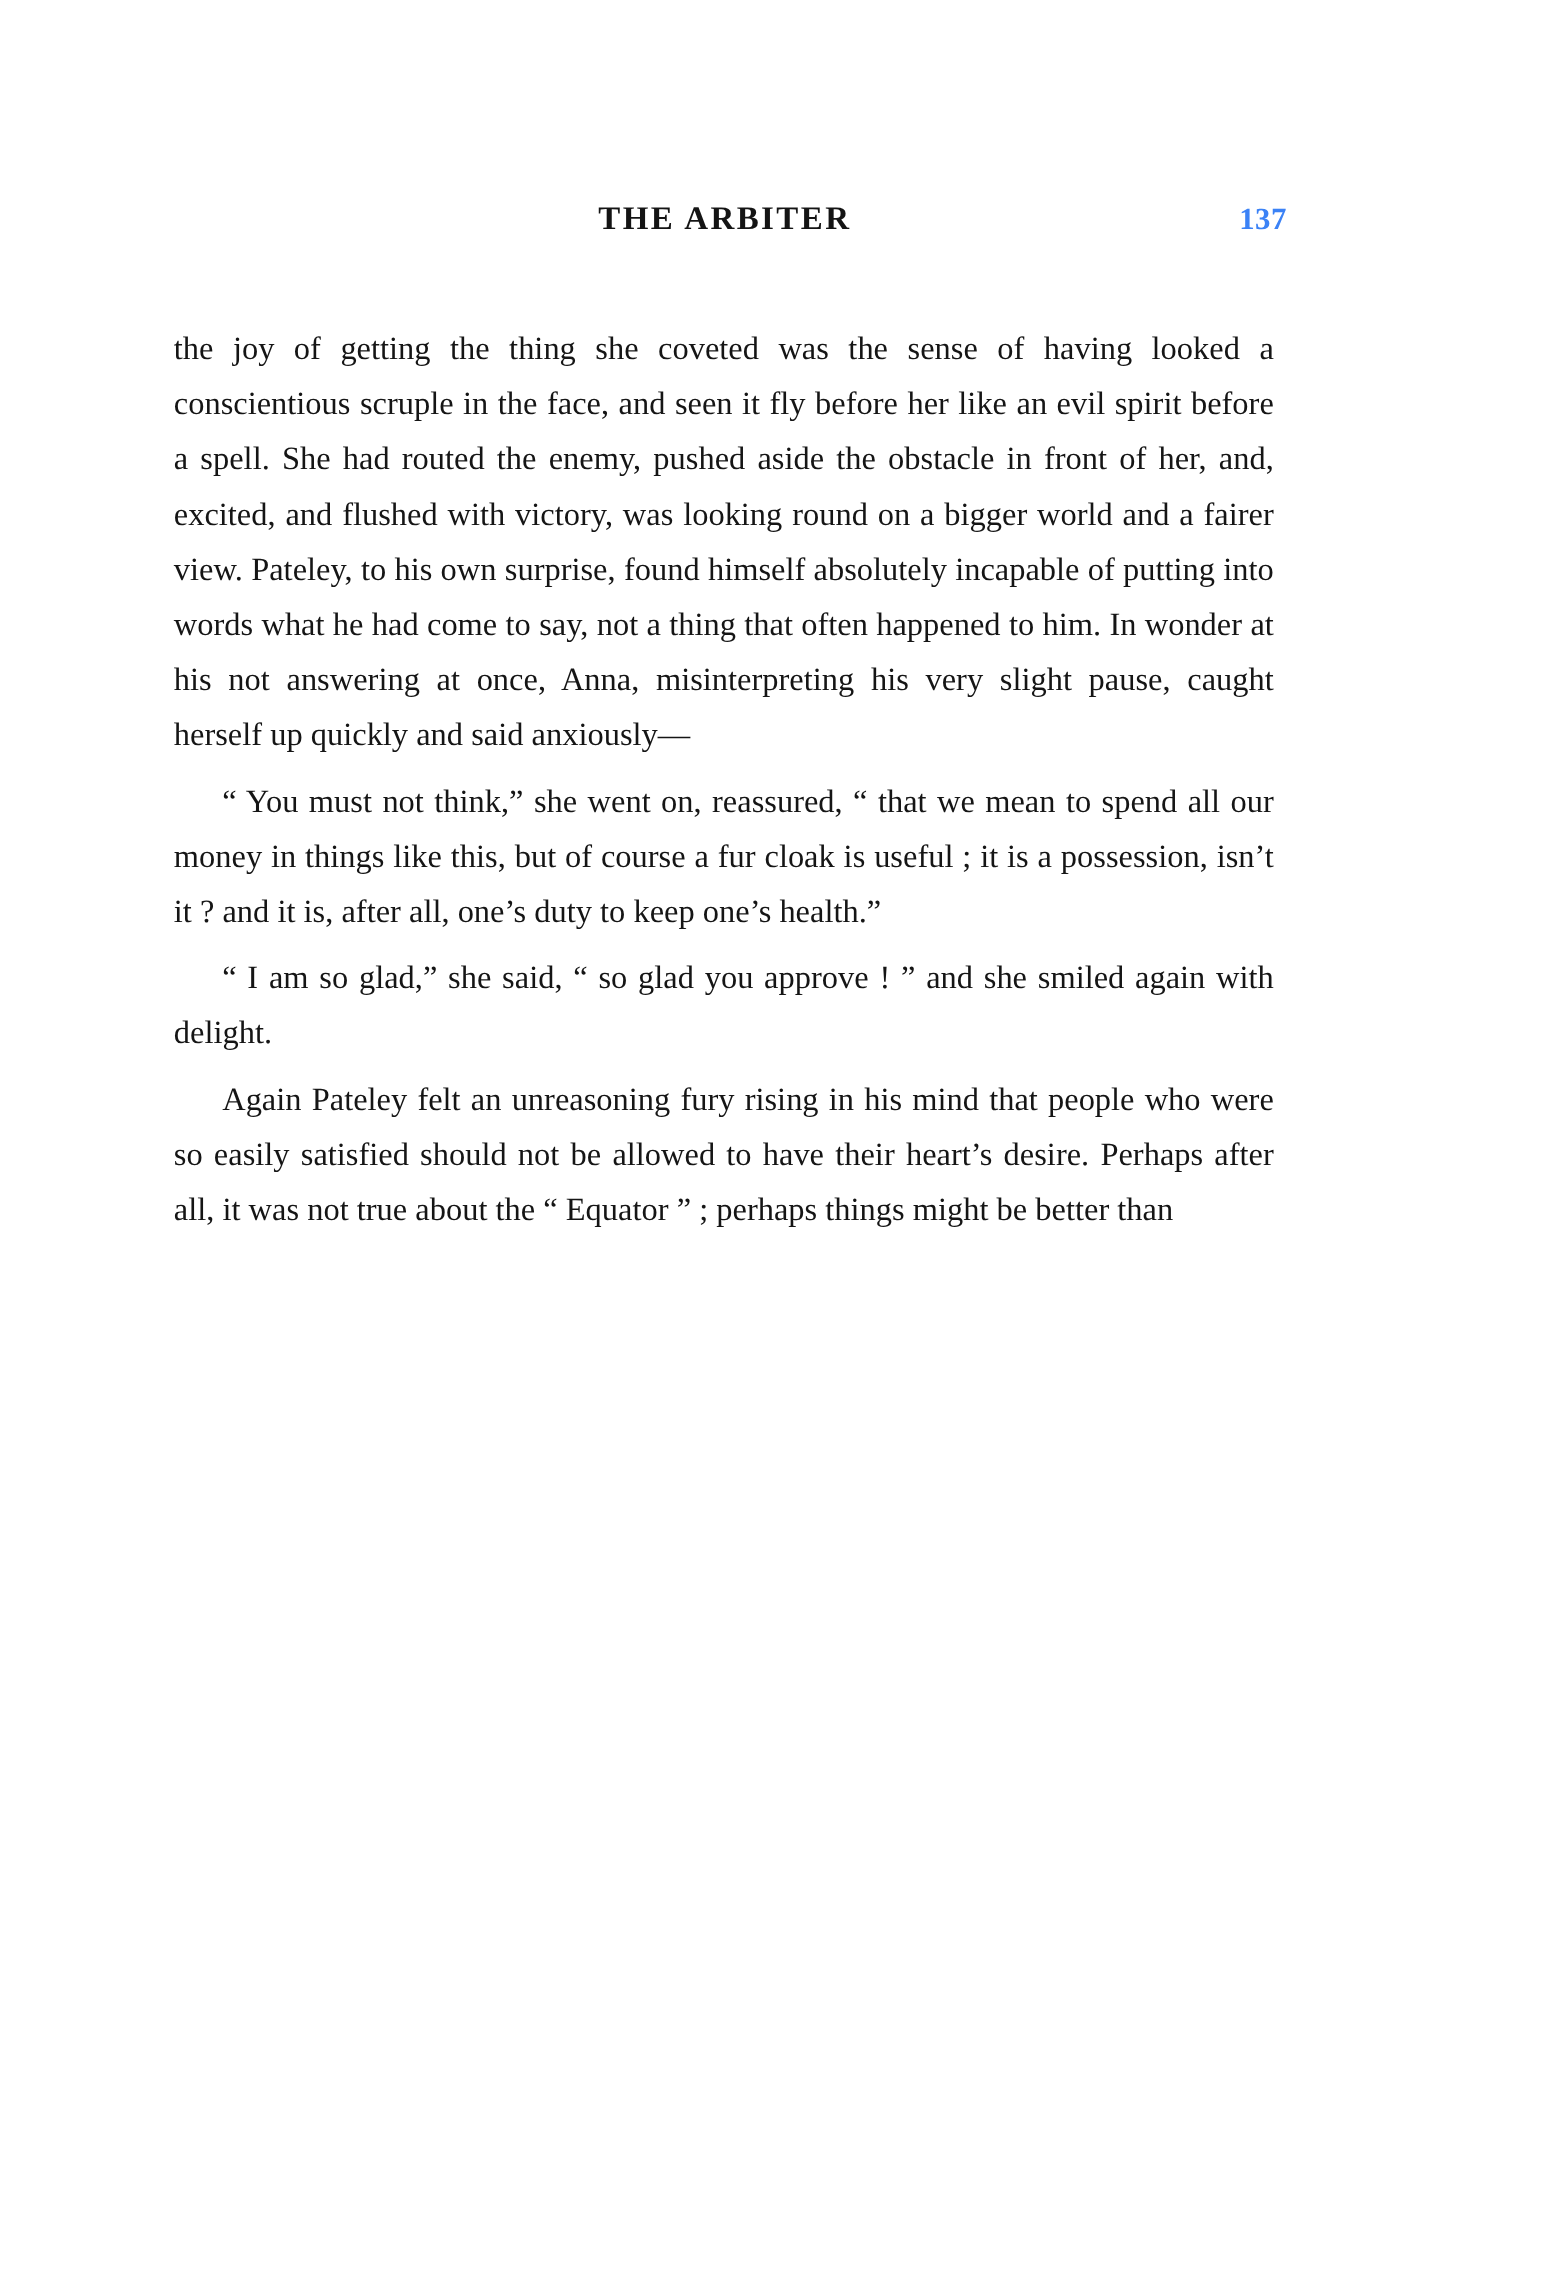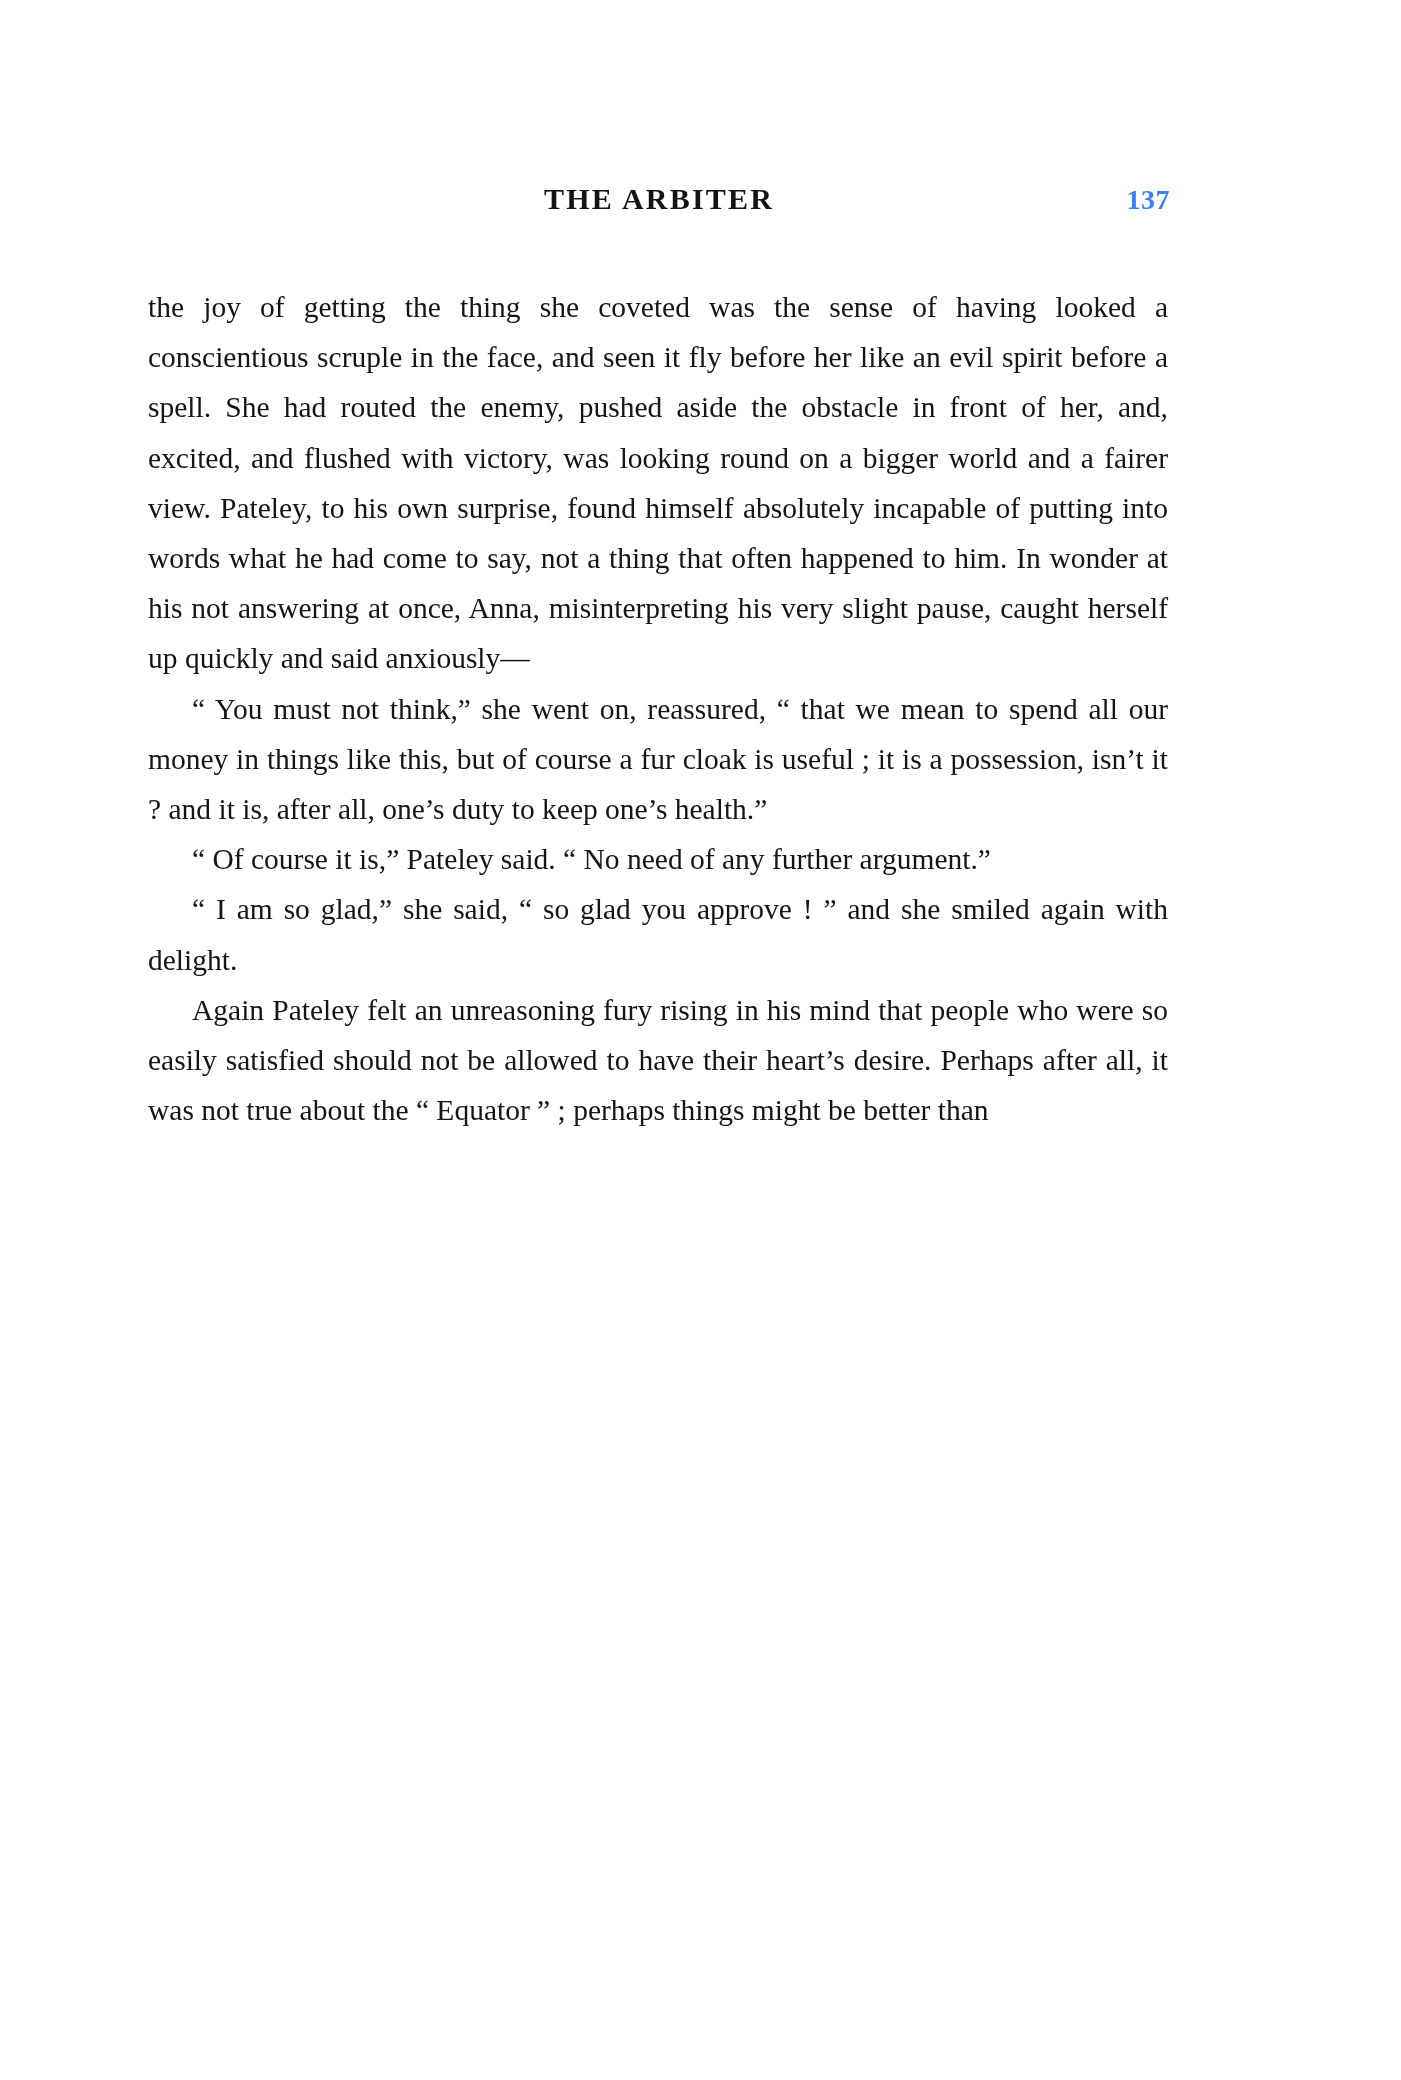--- a/index.html
+++ b/index.html
@@ -53,21 +53,21 @@
   .body-text {
     position: absolute;
     left: 148px;
     top: 282px;
     width: 1020px;
     font-size: 29.5px;
     line-height: 50.2px;
     color: #151515;
   }
   .body-text p {
-    margin: 0;
+    margin: 10px;
     text-align: justify;
     text-justify: inter-word;
     hyphens: none;
   }
   .body-text p.indent {
     text-indent: 44px;
   }
   
   .body-text p::after {
     content: "";
@@ -84,18 +84,17 @@
 <div class="page">
 
   <div class="header">
     <div class="running-title">THE ARBITER</div>
     <div class="folio">137</div>
   </div>
 
   <div class="body-text">
     <p class="ragged">the joy of getting the thing she coveted was the sense of having looked a conscientious scruple in the face, and seen it fly before her like an evil spirit before a spell.  She had routed the enemy, pushed aside the obstacle in front of her, and, excited, and flushed with victory, was looking round on a bigger world and a fairer view.  Pateley, to his own surprise, found himself absolutely incapable of putting into words what he had come to say, not a thing that often happened to him.  In wonder at his not answering at once, Anna, misinterpreting his very slight pause, caught herself up quickly and said anxiously—</p>
     <p class="indent ragged">“ You must not think,” she went on, reassured, “ that we mean to spend all our money in things like this, but of course a fur cloak is useful ; it is a possession, isn’t it ?  and it is, after all, one’s duty to keep one’s health.”</p>
-    <p class="indent ragged">“ Of course it is,” Pateley said.  “ No need of any further argument.”</p>
     <p class="indent ragged">“ I am so glad,” she said, “ so glad you approve ! ” and she smiled again with delight.</p>
     <p class="indent ragged">Again Pateley felt an unreasoning fury rising in his mind that people who were so easily satisfied should not be allowed to have their heart’s desire. Perhaps after all, it was not true about the “ Equator ” ; perhaps things might be better than</p>
   </div>
 
 </div>
 
 </body></html>

